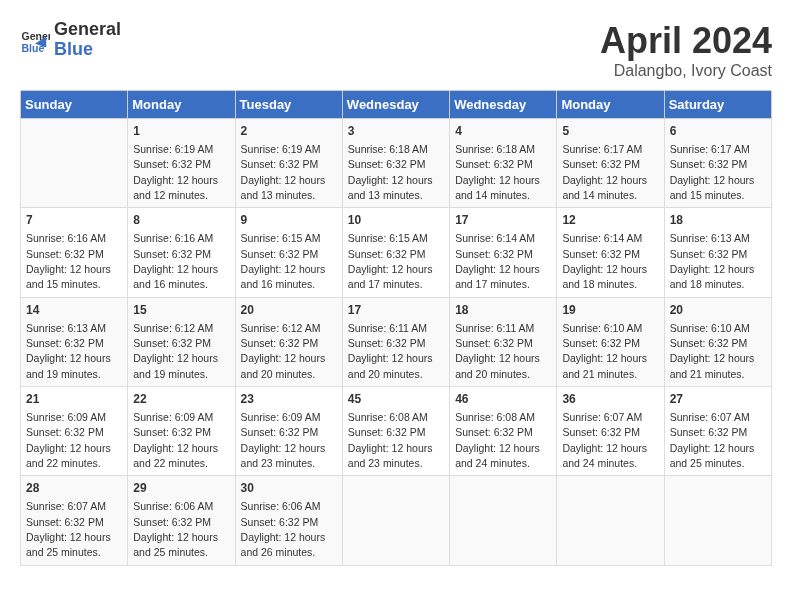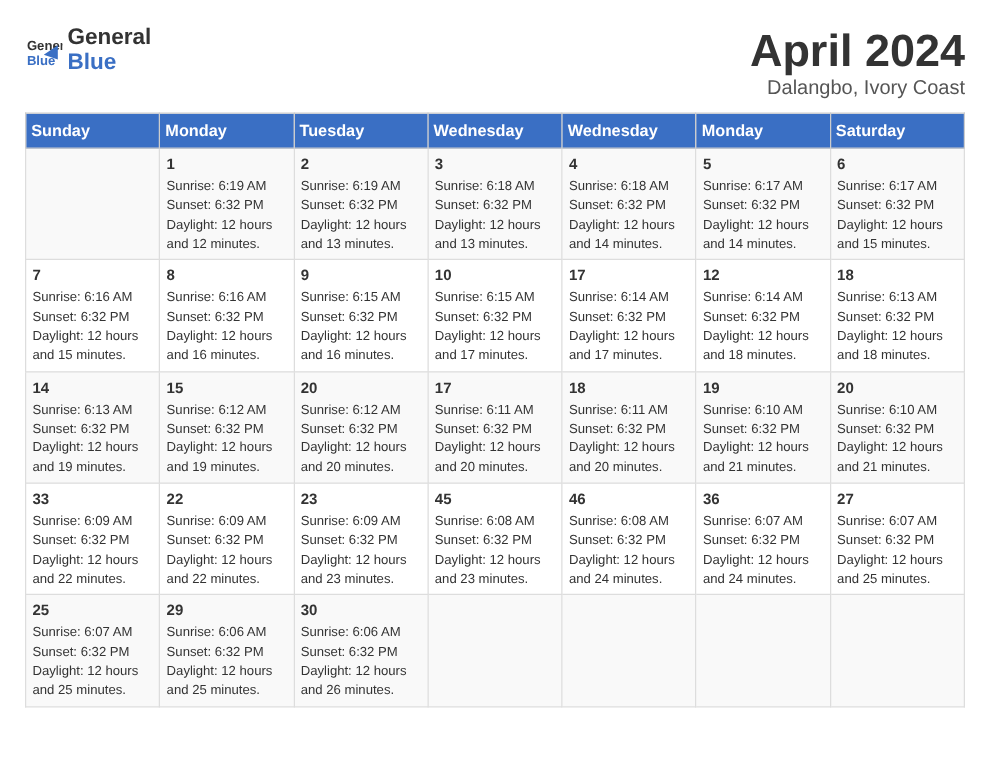--- a/index.html
+++ b/index.html
@@ -207,21 +207,21 @@
         <td><span class="day-number">19</span><span class="day-info" style="white-space: pre-line;">Sunrise: 6:10 AM
 Sunset: 6:32 PM
 Daylight: 12 hours
 and 21 minutes.</span></td>
         <td><span class="day-number">20</span><span class="day-info" style="white-space: pre-line;">Sunrise: 6:10 AM
 Sunset: 6:32 PM
 Daylight: 12 hours
 and 21 minutes.</span></td>
       </tr>
       <tr>
-        <td><span class="day-number">33</span><span class="day-info" style="white-space: pre-line;">Sunrise: 6:09 AM
+        <td><span class="day-number">21</span><span class="day-info" style="white-space: pre-line;">Sunrise: 6:09 AM
 Sunset: 6:32 PM
 Daylight: 12 hours
 and 22 minutes.</span></td>
         <td><span class="day-number">22</span><span class="day-info" style="white-space: pre-line;">Sunrise: 6:09 AM
 Sunset: 6:32 PM
 Daylight: 12 hours
 and 22 minutes.</span></td>
         <td><span class="day-number">23</span><span class="day-info" style="white-space: pre-line;">Sunrise: 6:09 AM
 Sunset: 6:32 PM
 Daylight: 12 hours
@@ -237,21 +237,21 @@
         <td><span class="day-number">36</span><span class="day-info" style="white-space: pre-line;">Sunrise: 6:07 AM
 Sunset: 6:32 PM
 Daylight: 12 hours
 and 24 minutes.</span></td>
         <td><span class="day-number">27</span><span class="day-info" style="white-space: pre-line;">Sunrise: 6:07 AM
 Sunset: 6:32 PM
 Daylight: 12 hours
 and 25 minutes.</span></td>
       </tr>
       <tr>
-        <td><span class="day-number">25</span><span class="day-info" style="white-space: pre-line;">Sunrise: 6:07 AM
+        <td><span class="day-number">28</span><span class="day-info" style="white-space: pre-line;">Sunrise: 6:07 AM
 Sunset: 6:32 PM
 Daylight: 12 hours
 and 25 minutes.</span></td>
         <td><span class="day-number">29</span><span class="day-info" style="white-space: pre-line;">Sunrise: 6:06 AM
 Sunset: 6:32 PM
 Daylight: 12 hours
 and 25 minutes.</span></td>
         <td><span class="day-number">30</span><span class="day-info" style="white-space: pre-line;">Sunrise: 6:06 AM
 Sunset: 6:32 PM
 Daylight: 12 hours

